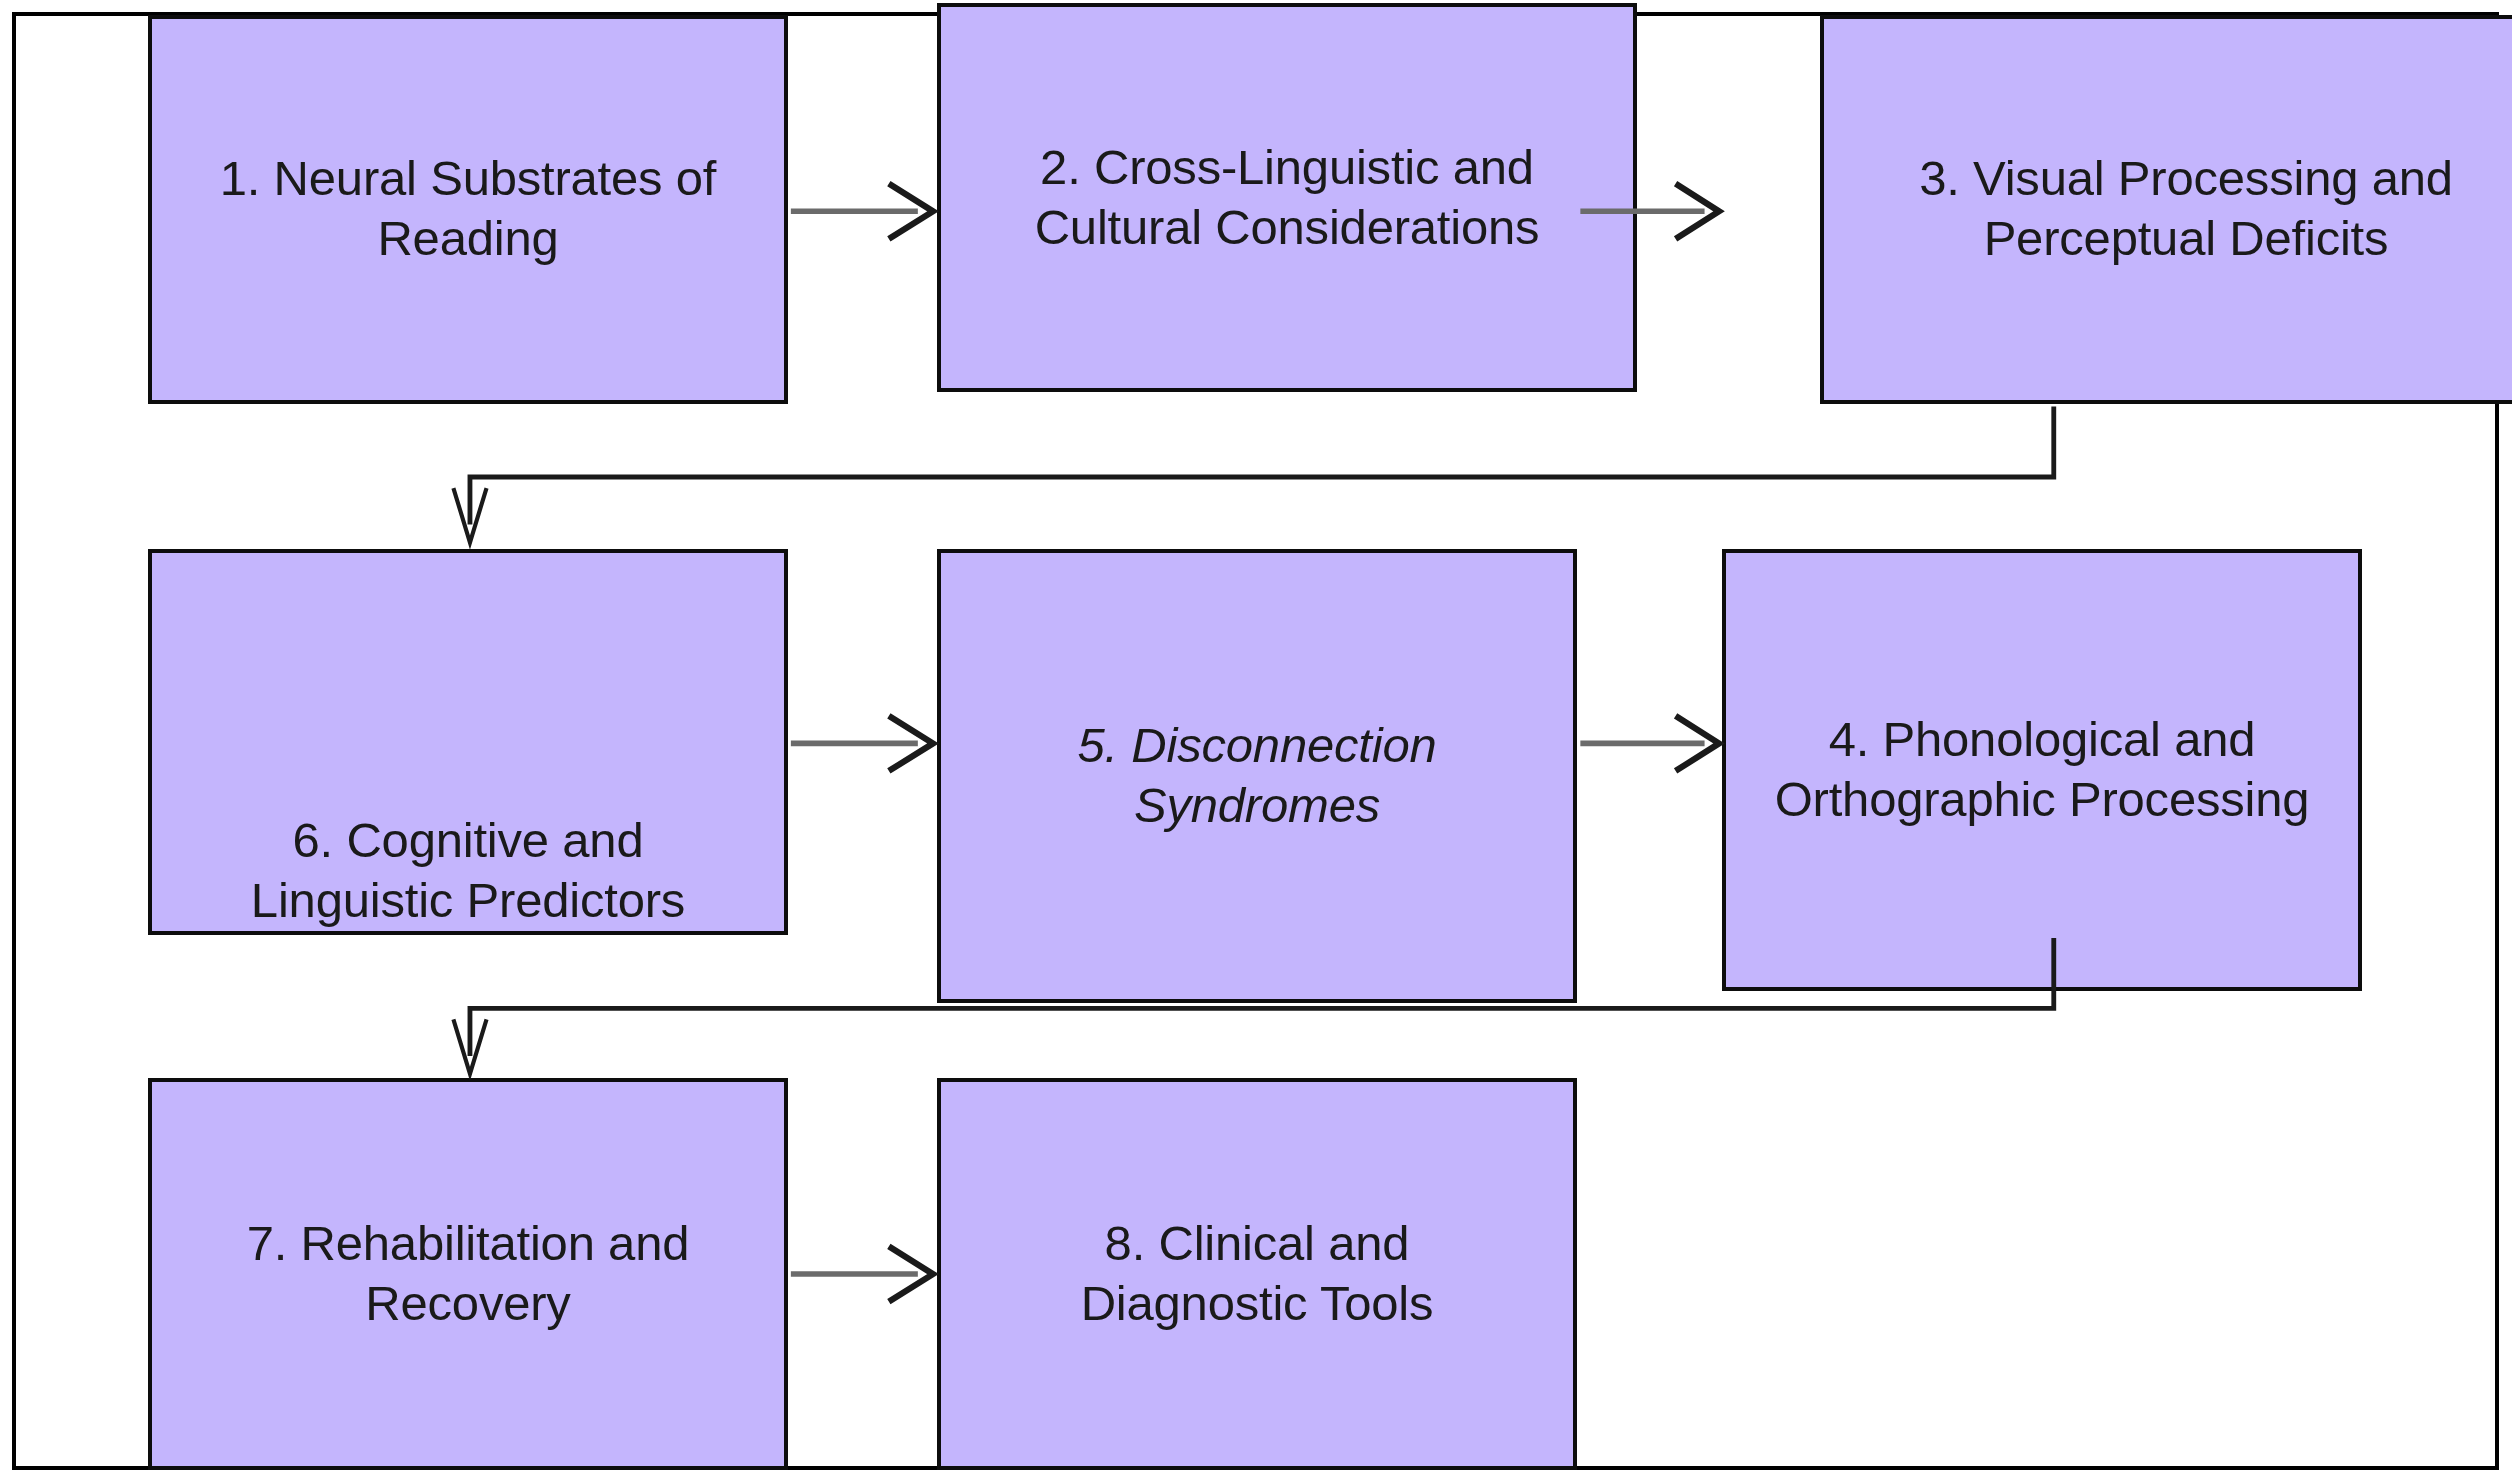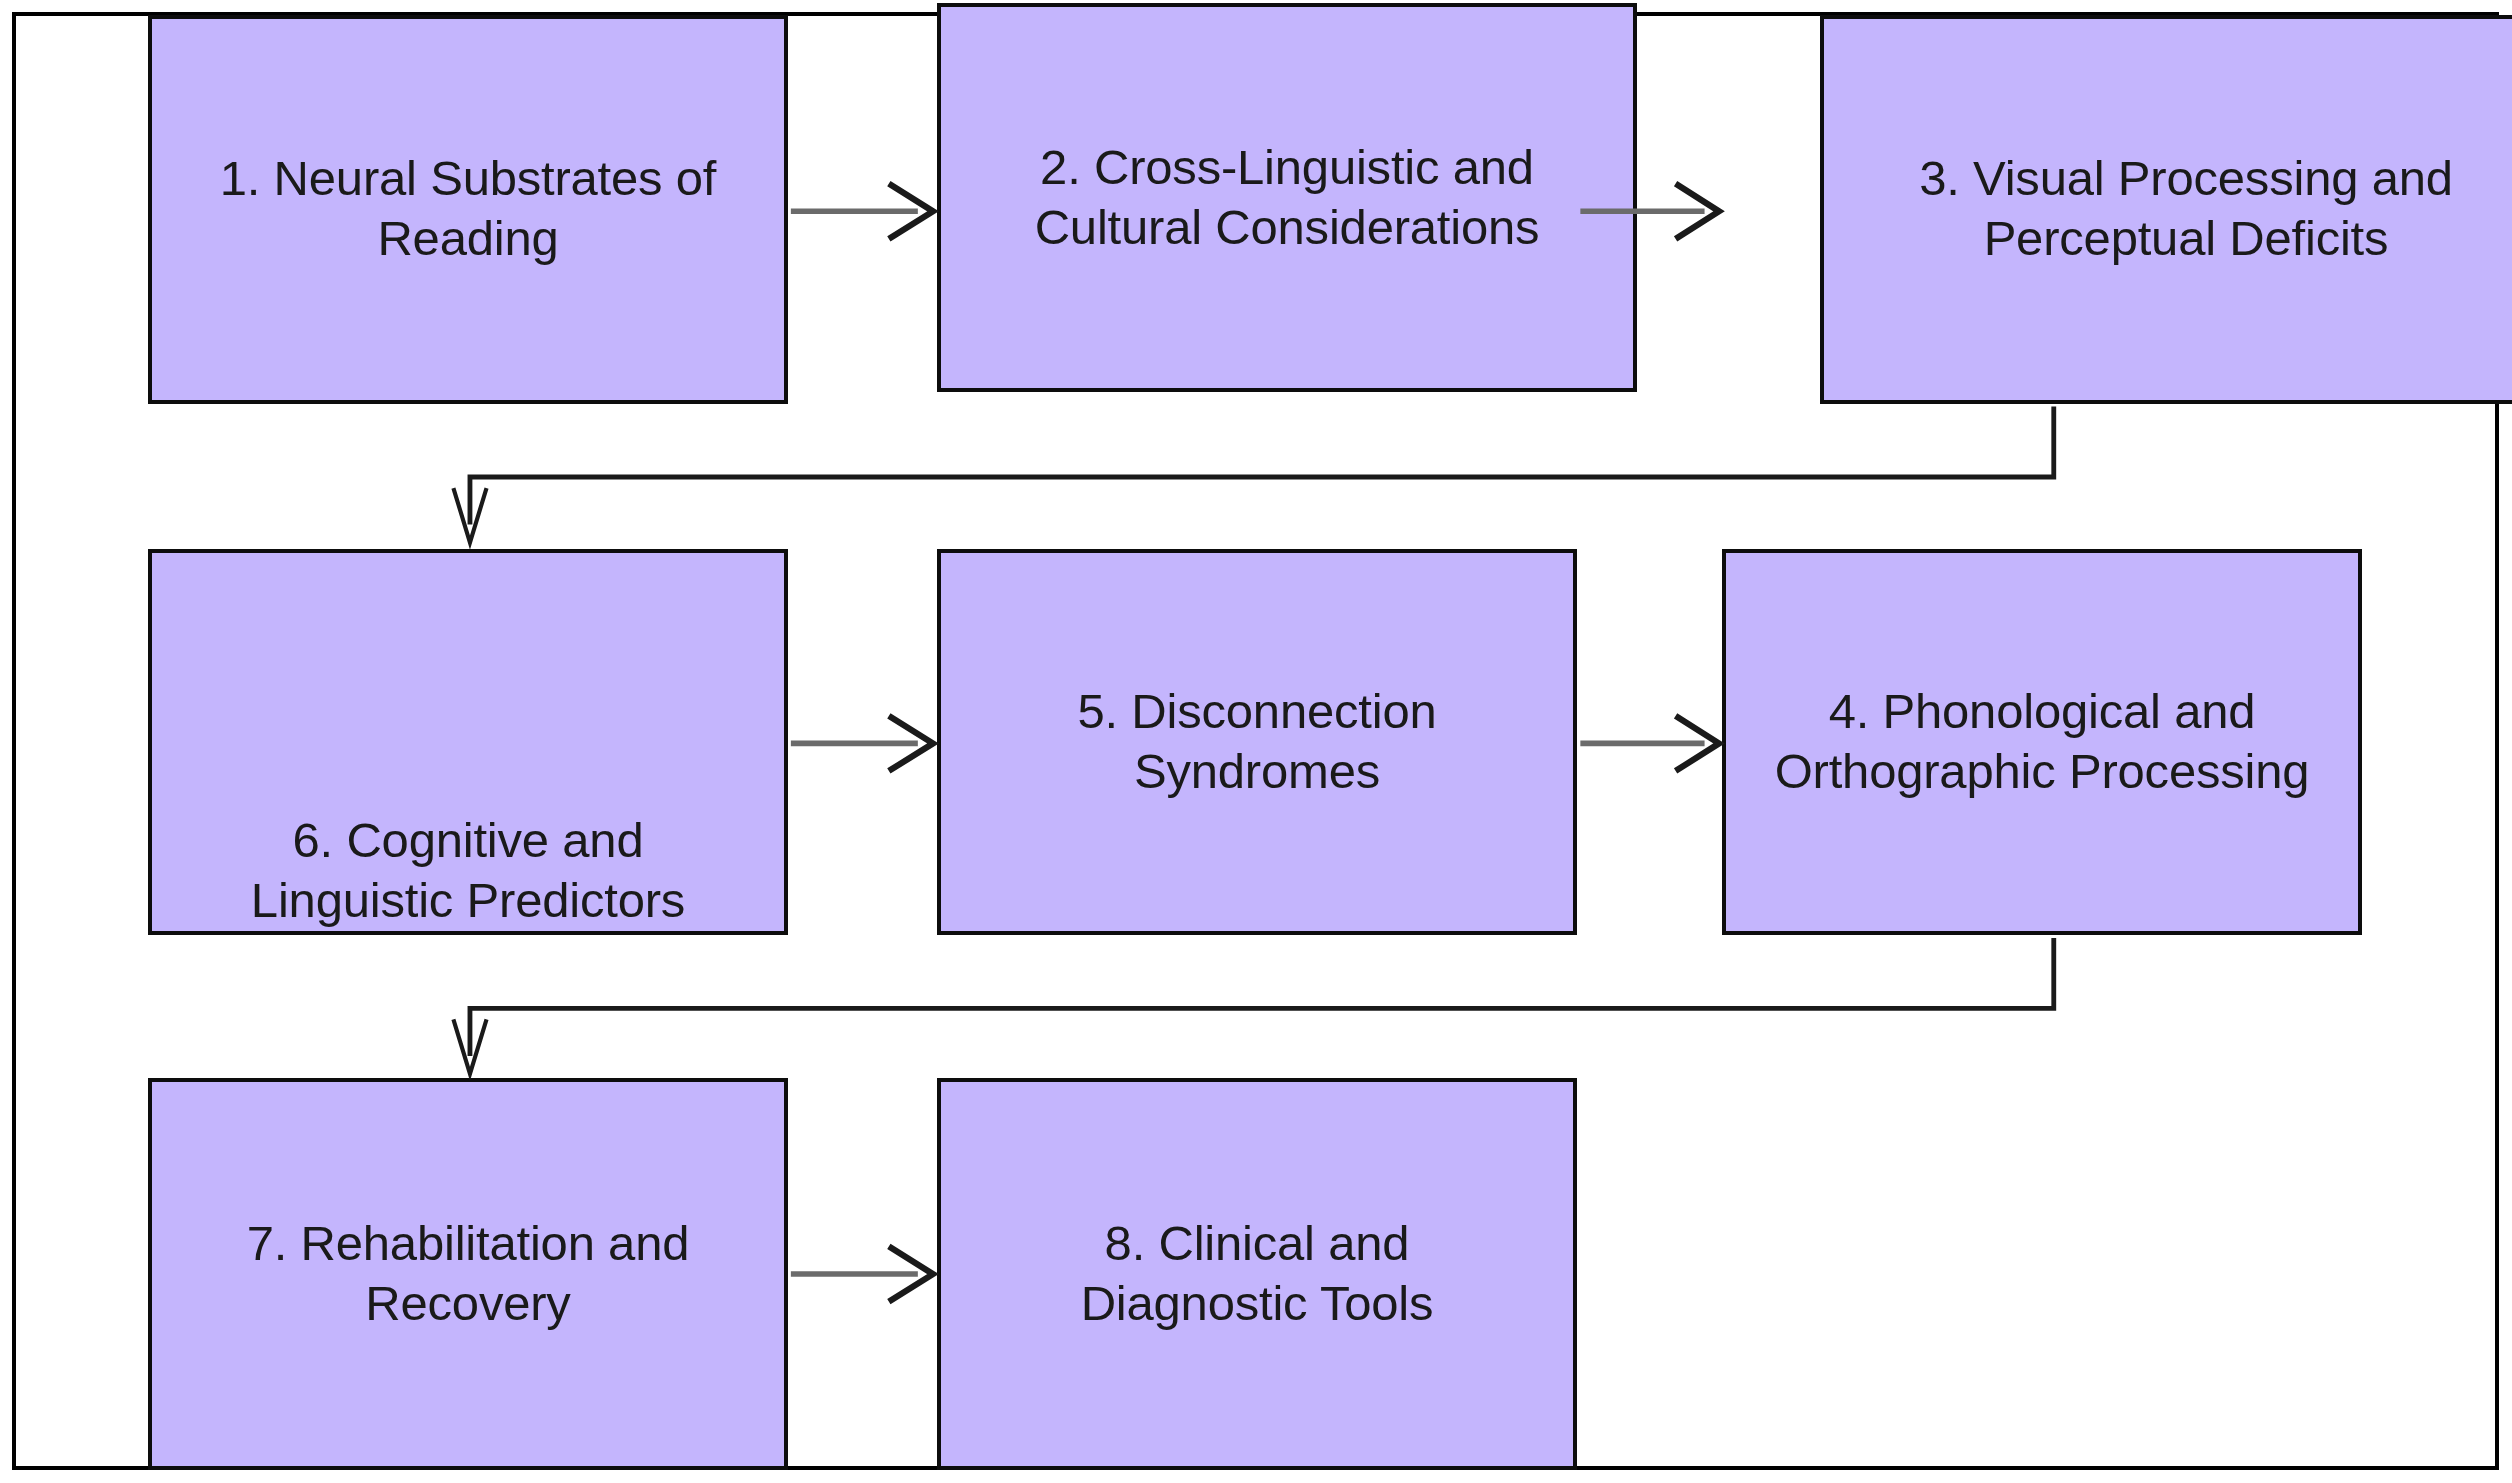--- a/index.html
+++ b/index.html
@@ -79,26 +79,26 @@
   <div class="flow-box" style="left:1820px; top:14.5px; width:732px; height:389px;">
     <span class="label">3. Visual Processing and
 Perceptual Deficits</span>
   </div>
 
   <div class="flow-box" style="left:148px; top:549px; width:640px; height:386px;align-items:flex-end;">
     <span class="label">6. Cognitive and
 Linguistic Predictors</span>
   </div>
 
-  <div class="flow-box" style="left:937px; top:549px; width:640px; height:386px;">
+  <div class="flow-box" style="left:937px; top:549px; width:640px; height:454px;font-style:italic;">
     <span class="label">5. Disconnection
 Syndromes</span>
   </div>
 
-  <div class="flow-box" style="left:1722px; top:549px; width:640px; height:386px;">
+  <div class="flow-box" style="left:1722px; top:549px; width:640px; height:442px;">
     <span class="label">4. Phonological and
 Orthographic Processing</span>
   </div>
 
   <div class="flow-box" style="left:148px; top:1078px; width:640px; height:392px;">
     <span class="label">7. Rehabilitation and
 Recovery</span>
   </div>
 
   <div class="flow-box" style="left:937px; top:1078px; width:640px; height:392px;">

